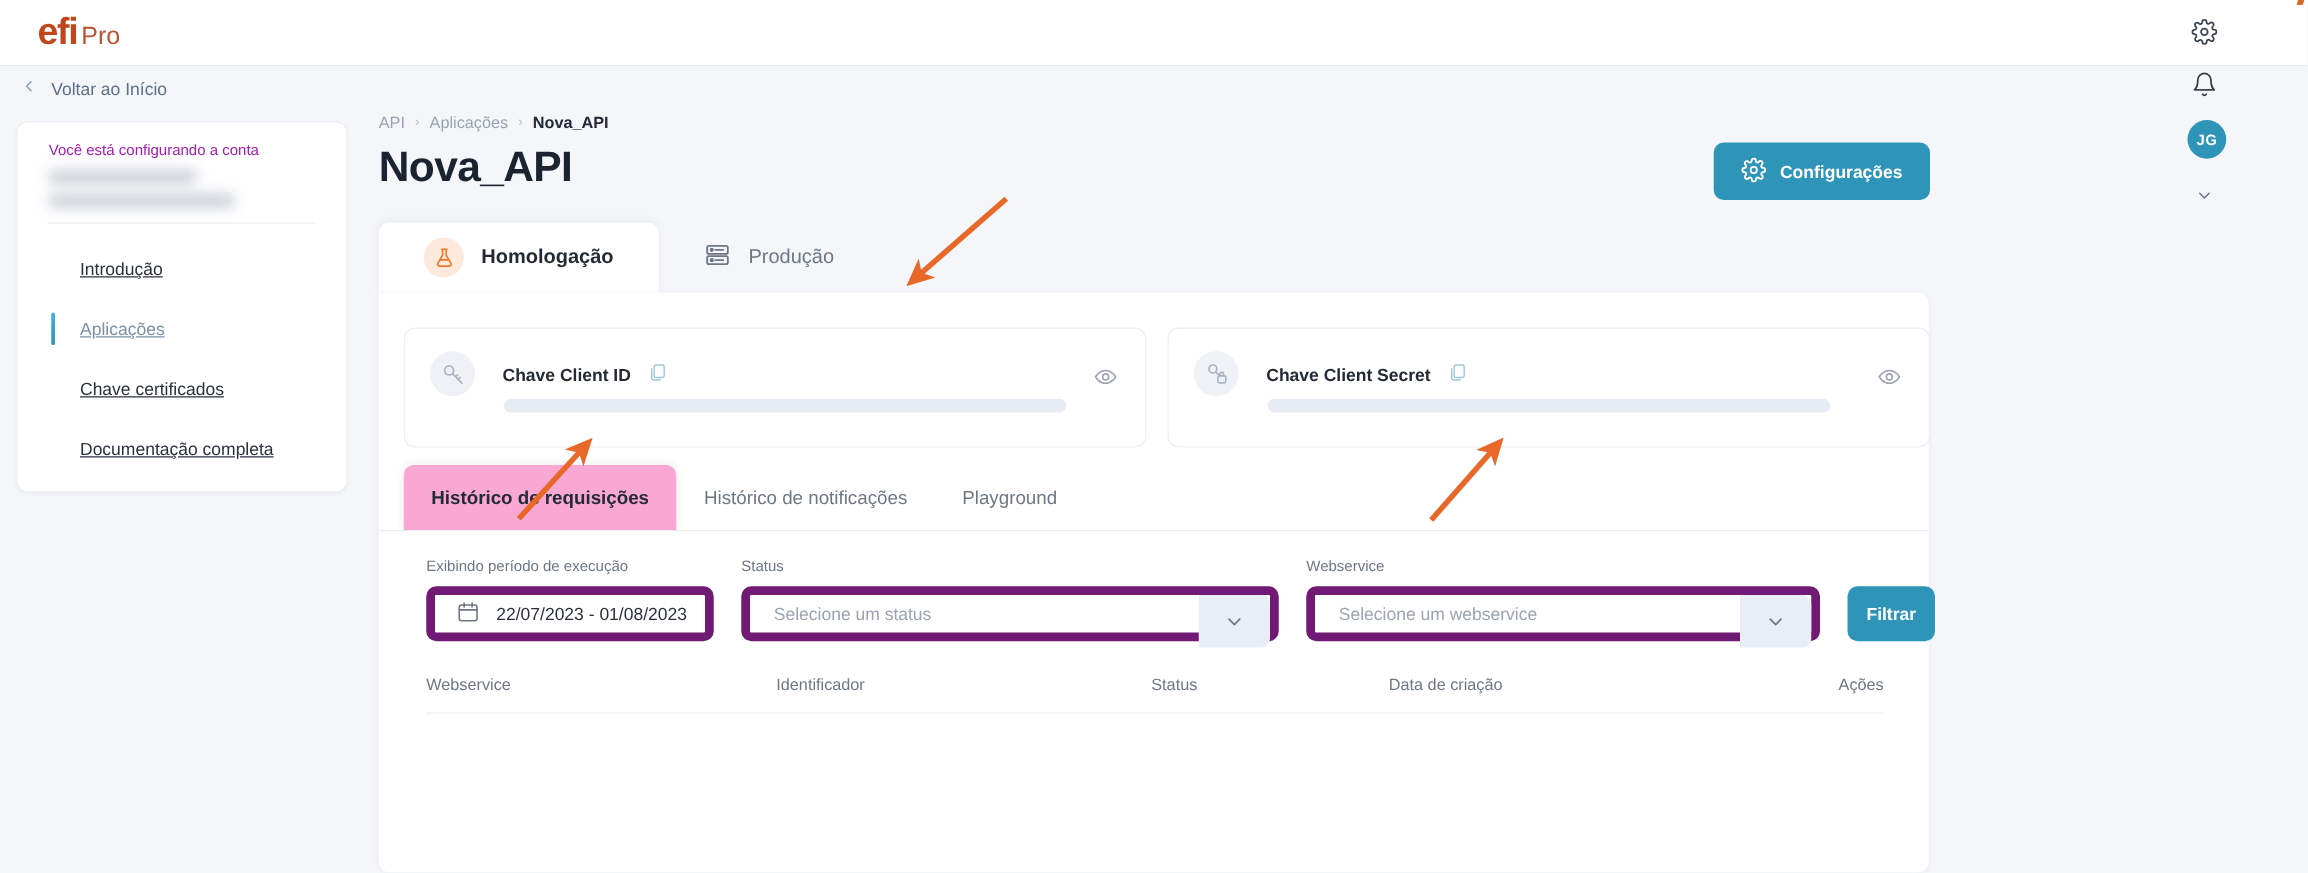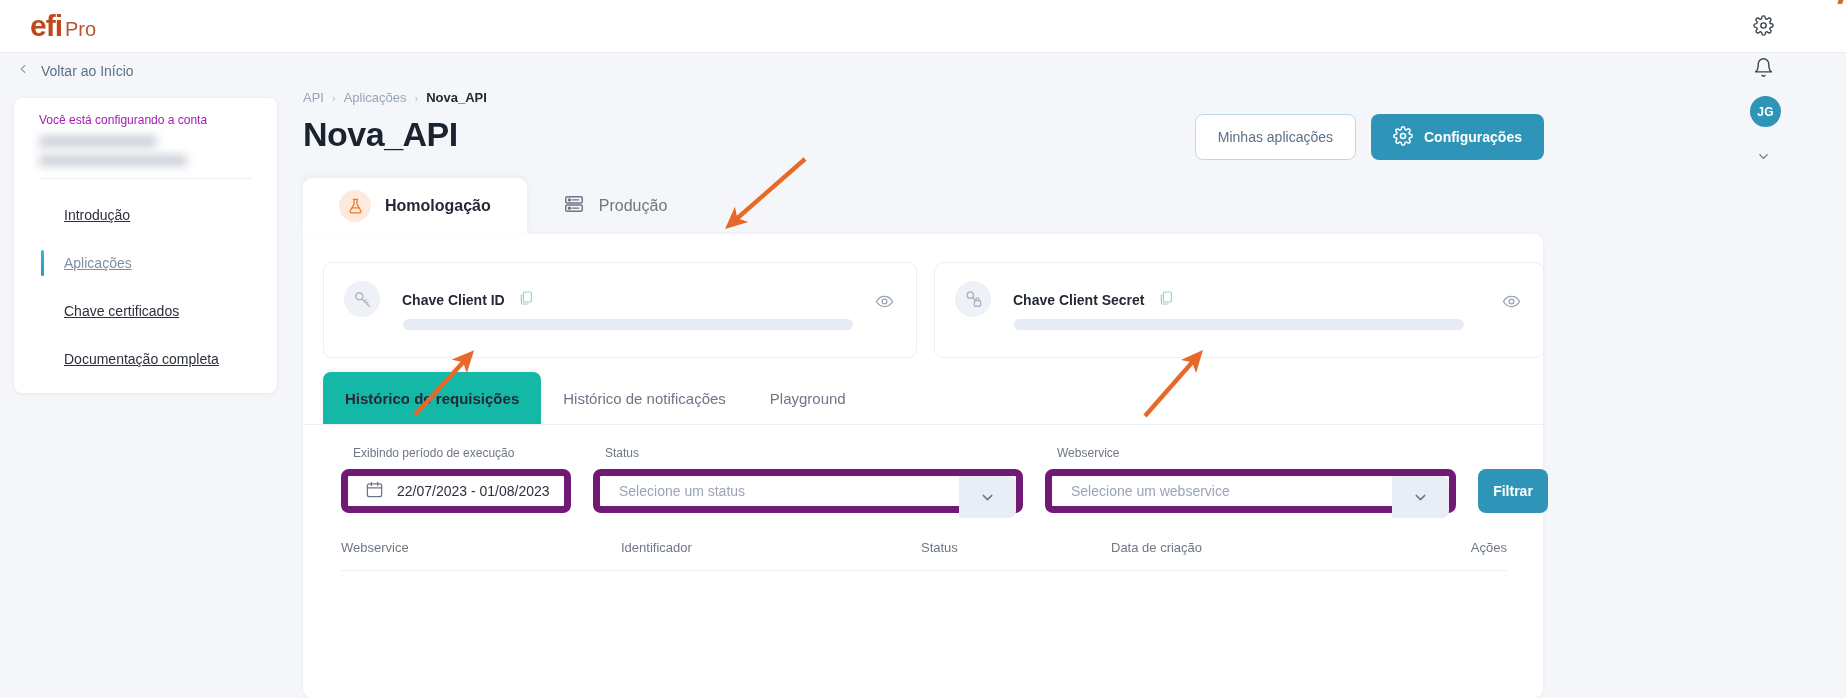--- a/index.html
+++ b/index.html
@@ -189,34 +189,34 @@
   
   .inner-tabs {
     position: absolute; top: 138px; left: 20px;
     display: flex; align-items: flex-end;
   }
   .inner-tab {
     height: 52px; display: flex; align-items: center; padding: 0 22px;
     font-size: 15px; color: #6d7785; border-radius: 8px 8px 0 0;
   }
   .inner-tab.active {
-    background: #14b8a6; color: #232a35; font-weight: bold;
+    background: #f9a8d4; color: #232a35; font-weight: bold;
     box-shadow: 0 -1px 6px rgba(30,45,70,.07);
   }
   .inner-rule {
     position: absolute; top: 190px; left: 0; width: 1240px;
     height: 1px; background: #eceff3;
   }
 
   
   .filters {
     position: absolute; top: 212px; left: 38px;
     display: flex; align-items: flex-end; gap: 22px;
   }
-  .field-label { font-size: 12px; color: #6d7785; margin-bottom: 9px; margin-left: 12px; }
+  .field-label { font-size: 12px; color: #6d7785; margin-bottom: 9px; }
   .field-box {
     height: 44px; border: 7px solid #701a75; border-radius: 8px;
     background: #fff; display: flex; align-items: center;
     font-size: 14px; color: #2b313c;
   }
   .date-box { width: 230px; gap: 13px; padding-left: 17px; }
   .select-box {
     position: relative; padding-left: 19px; color: #9aa4b2;
   }
   .select-box.status { width: 430px; }
@@ -344,23 +344,20 @@
     <div class="breadcrumb">
       <span class="bc-item">API</span>
       <span class="bc-sep">›</span>
       <span class="bc-item">Aplicações</span>
       <span class="bc-sep">›</span>
       <span class="bc-item current">Nova_API</span>
     </div>
     <div class="page-title">Nova_API</div>
 
     <div class="head-actions">
-      <div class="btn-outline">
-        <span>Minhas aplicações</span>
-      </div>
       <div class="btn-primary">
         <span>
           <svg width="20" height="20" viewBox="0 0 24 24" fill="none" stroke="#fff" stroke-width="1.8">
             <circle cx="12" cy="12" r="3"></circle>
             <path d="M19.4 15a1.6 1.6 0 0 0 .3 1.8l.1.1a2 2 0 1 1-2.8 2.8l-.1-.1a1.6 1.6 0 0 0-1.8-.3 1.6 1.6 0 0 0-1 1.5V21a2 2 0 1 1-4 0v-.1A1.6 1.6 0 0 0 9 19.4a1.6 1.6 0 0 0-1.8.3l-.1.1a2 2 0 1 1-2.8-2.8l.1-.1a1.6 1.6 0 0 0 .3-1.8 1.6 1.6 0 0 0-1.5-1H3a2 2 0 1 1 0-4h.1A1.6 1.6 0 0 0 4.6 9a1.6 1.6 0 0 0-.3-1.8l-.1-.1a2 2 0 1 1 2.8-2.8l.1.1a1.6 1.6 0 0 0 1.8.3H9a1.6 1.6 0 0 0 1-1.5V3a2 2 0 1 1 4 0v.1a1.6 1.6 0 0 0 1 1.5 1.6 1.6 0 0 0 1.8-.3l.1-.1a2 2 0 1 1 2.8 2.8l-.1.1a1.6 1.6 0 0 0-.3 1.8V9a1.6 1.6 0 0 0 1.5 1H21a2 2 0 1 1 0 4h-.1a1.6 1.6 0 0 0-1.5 1z"></path>
           </svg>
         </span>
         <span>Configurações</span>
       </div>
     </div>

